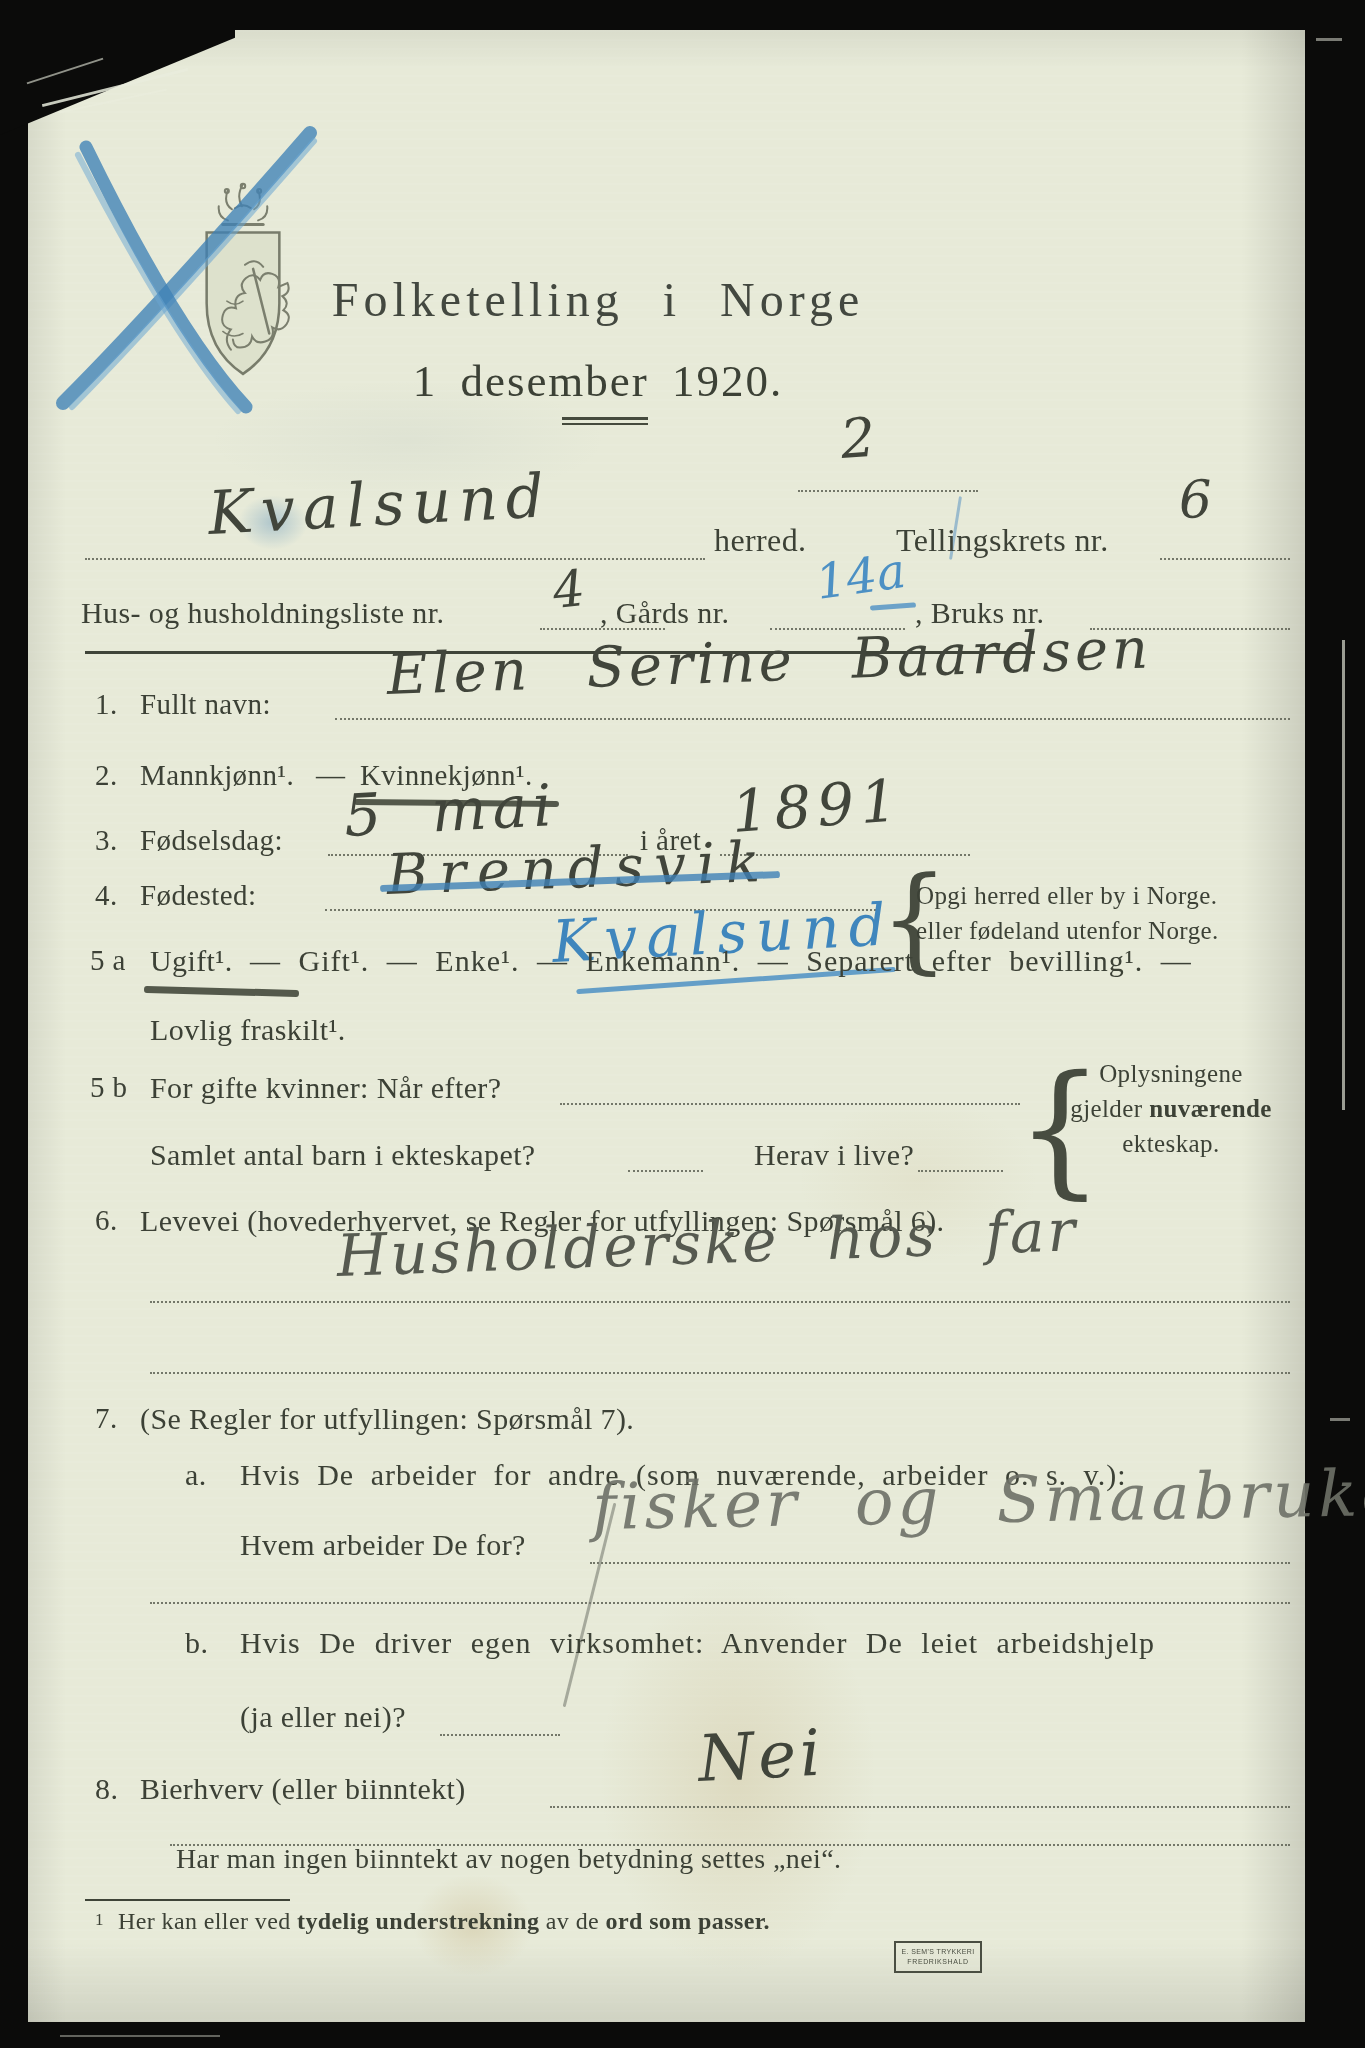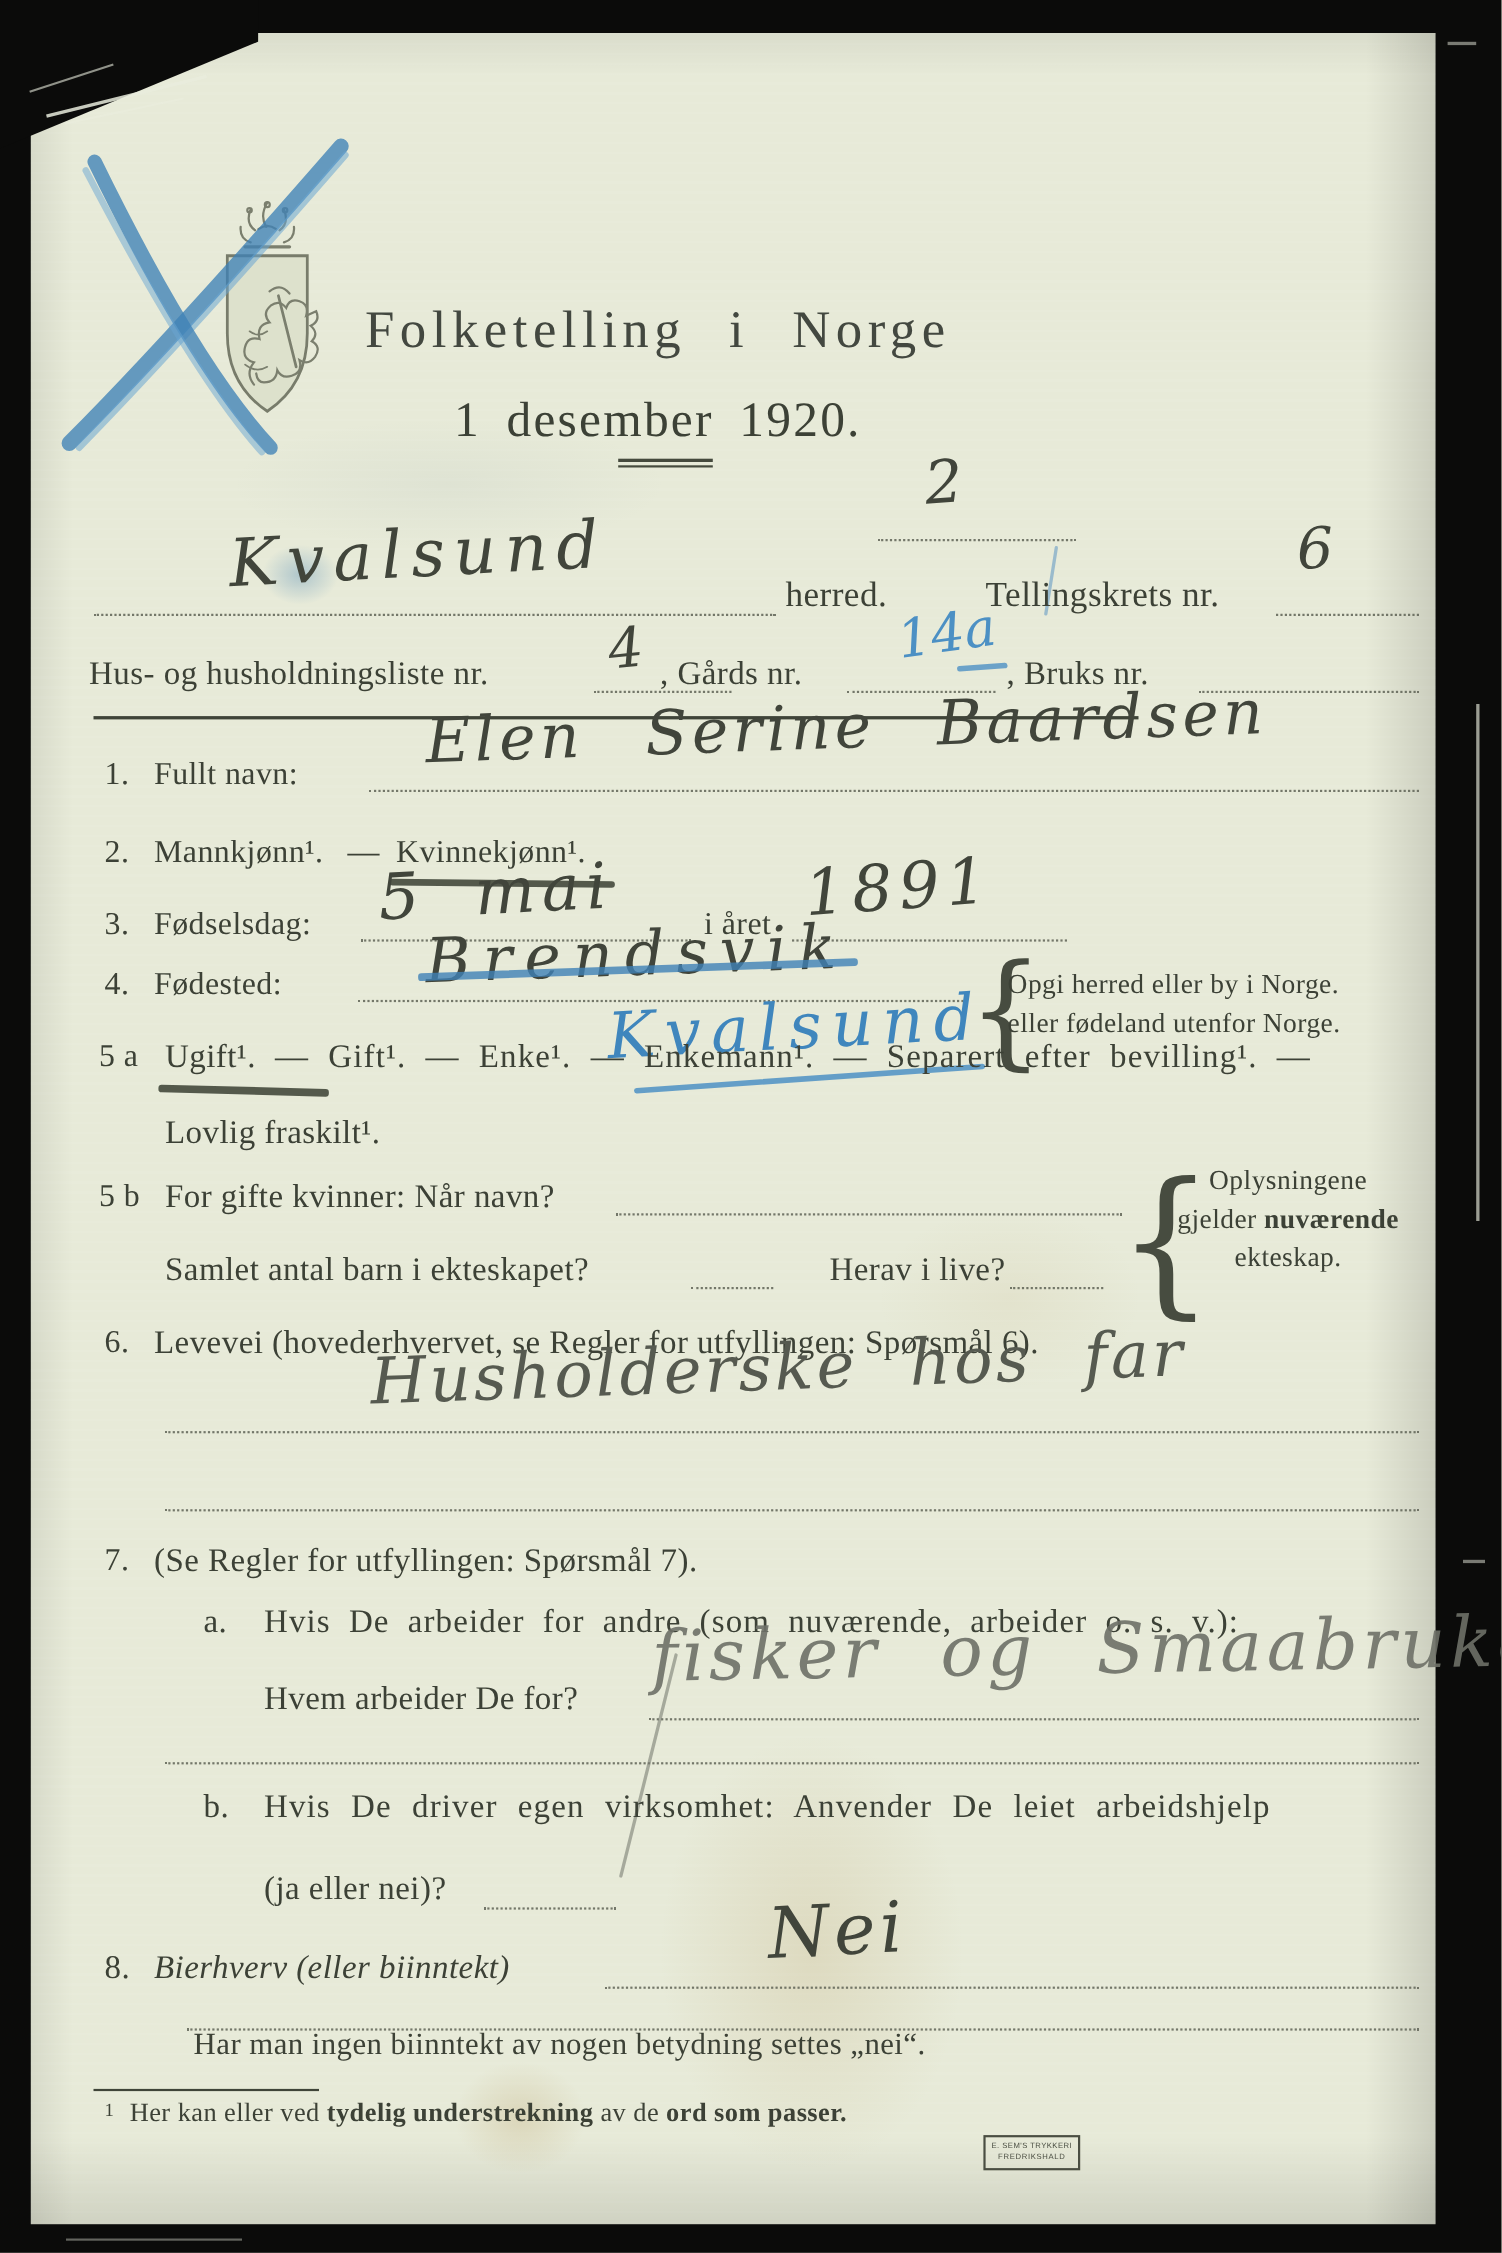--- a/index.html
+++ b/index.html
@@ -123,21 +123,21 @@
   <div class="p" style="left:888px;top:852px;font-size:25px;">Opgi herred eller by i Norge.</div>
   <div class="p" style="left:888px;top:887px;font-size:25px;">eller fødeland utenfor Norge.</div>
 
   <div class="p" style="left:62px;top:914px;">5 a</div>
   <div class="p" style="left:122px;top:914px;font-size:30px;">Ugift¹.</div>
   <div class="mark" style="left:116px;top:958px;width:155px;height:7px;background:#3a3f33;opacity:.85;transform:rotate(1.5deg);"></div>
   <div class="p" style="left:222px;top:914px;font-size:30px;letter-spacing:1px;word-spacing:9px;">— Gift¹. — Enke¹. — Enkemann¹. — Separert efter bevilling¹. —</div>
   <div class="p" style="left:122px;top:983px;font-size:30px;">Lovlig fraskilt¹.</div>
 
   <div class="p" style="left:62px;top:1041px;">5 b</div>
-  <div class="p" style="left:122px;top:1041px;font-size:30px;">For gifte kvinner:  Når navn?</div>
+  <div class="p" style="left:122px;top:1041px;font-size:30px;">For gifte kvinner:  Når efter?</div>
   <div class="dot" style="left:532px;top:1073px;width:460px;"></div>
   <div class="brace" style="left:988px;top:1018px;font-size:138px;transform:scaleY(1.05);">{</div>
   <div class="p" style="left:1018px;top:1030px;width:250px;text-align:center;font-size:25px;">Oplysningene</div>
   <div class="p" style="left:1018px;top:1065px;width:250px;text-align:center;font-size:25px;"><span>gjelder </span><b>nuværende</b></div>
   <div class="p" style="left:1018px;top:1100px;width:250px;text-align:center;font-size:25px;">ekteskap.</div>
   <div class="p" style="left:122px;top:1108px;font-size:30px;">Samlet antal barn i ekteskapet?</div>
   <div class="dot" style="left:600px;top:1140px;width:75px;"></div>
   <div class="p" style="left:694px;top:1108px;font-size:30px;margin-left:32px;">Herav i live?</div>
   <div class="dot" style="left:890px;top:1140px;width:85px;"></div>
 
@@ -157,21 +157,21 @@
   <div class="dot" style="left:562px;top:1532px;width:700px;"></div>
   <div class="dot" style="left:122px;top:1572px;width:1140px;"></div>
   <div class="mark" style="left:560px;top:1470px;width:3px;height:210px;background:#7a7d73;opacity:.6;transform:rotate(14deg);"></div>
 
   <div class="p" style="left:157px;top:1596px;font-size:30px;">b.</div>
   <div class="p" style="left:212px;top:1596px;font-size:30px;letter-spacing:1px;word-spacing:10px;">Hvis De driver egen virksomhet:  Anvender De leiet arbeidshjelp</div>
   <div class="p" style="left:212px;top:1670px;font-size:30px;">(ja eller nei)?</div>
   <div class="dot" style="left:412px;top:1704px;width:120px;"></div>
 
   <div class="p" style="left:67px;top:1742px;font-size:30px;">8.</div>
-  <div class="p" style="left:112px;top:1742px;font-size:30px;font-style:italic;">Bierhverv (eller biinntekt)</div>
+  <div class="p" style="left:112px;top:1742px;font-size:30px;">Bierhverv (eller biinntekt)</div>
   <div class="dot" style="left:522px;top:1776px;width:740px;"></div>
   <div class="hw" style="left:672px;top:1692px;font-size:64px;letter-spacing:4px;transform:rotate(-3deg);">Nei</div>
   <div class="dot" style="left:142px;top:1814px;width:1120px;"></div>
 
   <div class="p" style="left:148px;top:1813px;font-size:28px;">Har man ingen biinntekt av nogen betydning settes „nei“.</div>
   <div class="rule" style="left:57px;top:1869px;width:205px;height:2px;"></div>
   <div class="p" style="left:67px;top:1878px;font-size:24px;">
     <span style="font-size:17px;vertical-align:4px;margin-right:14px;">1</span><span>Her kan eller ved </span><b>tydelig understrekning</b><span> av de  </span><b>ord som passer.</b>
   </div>
 

